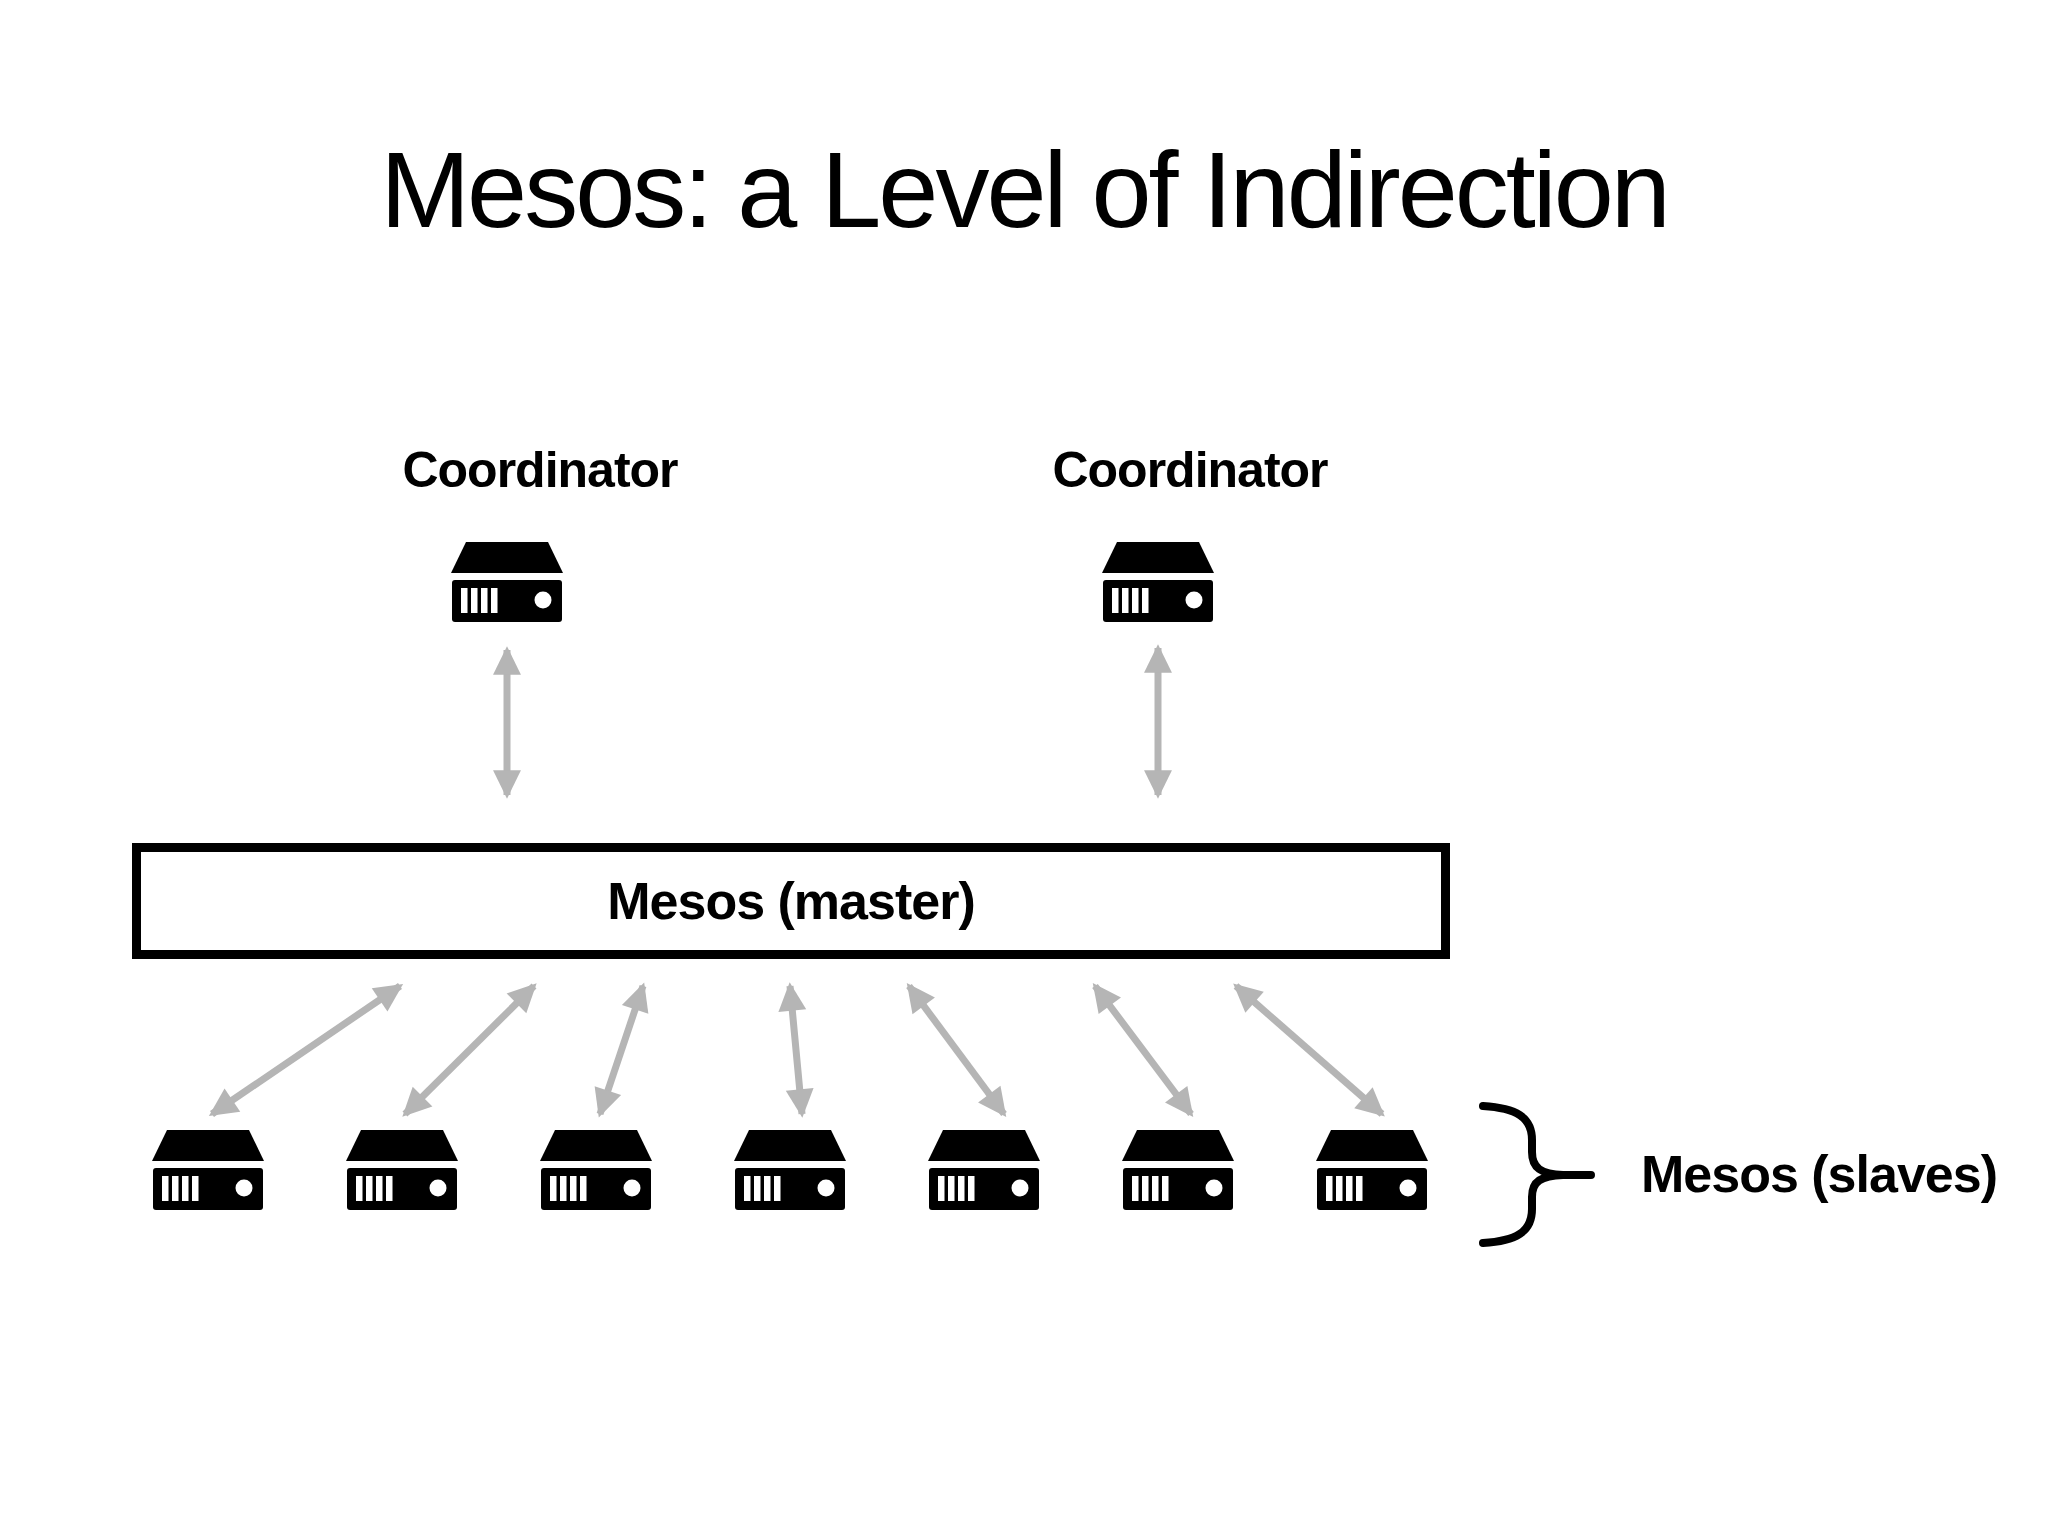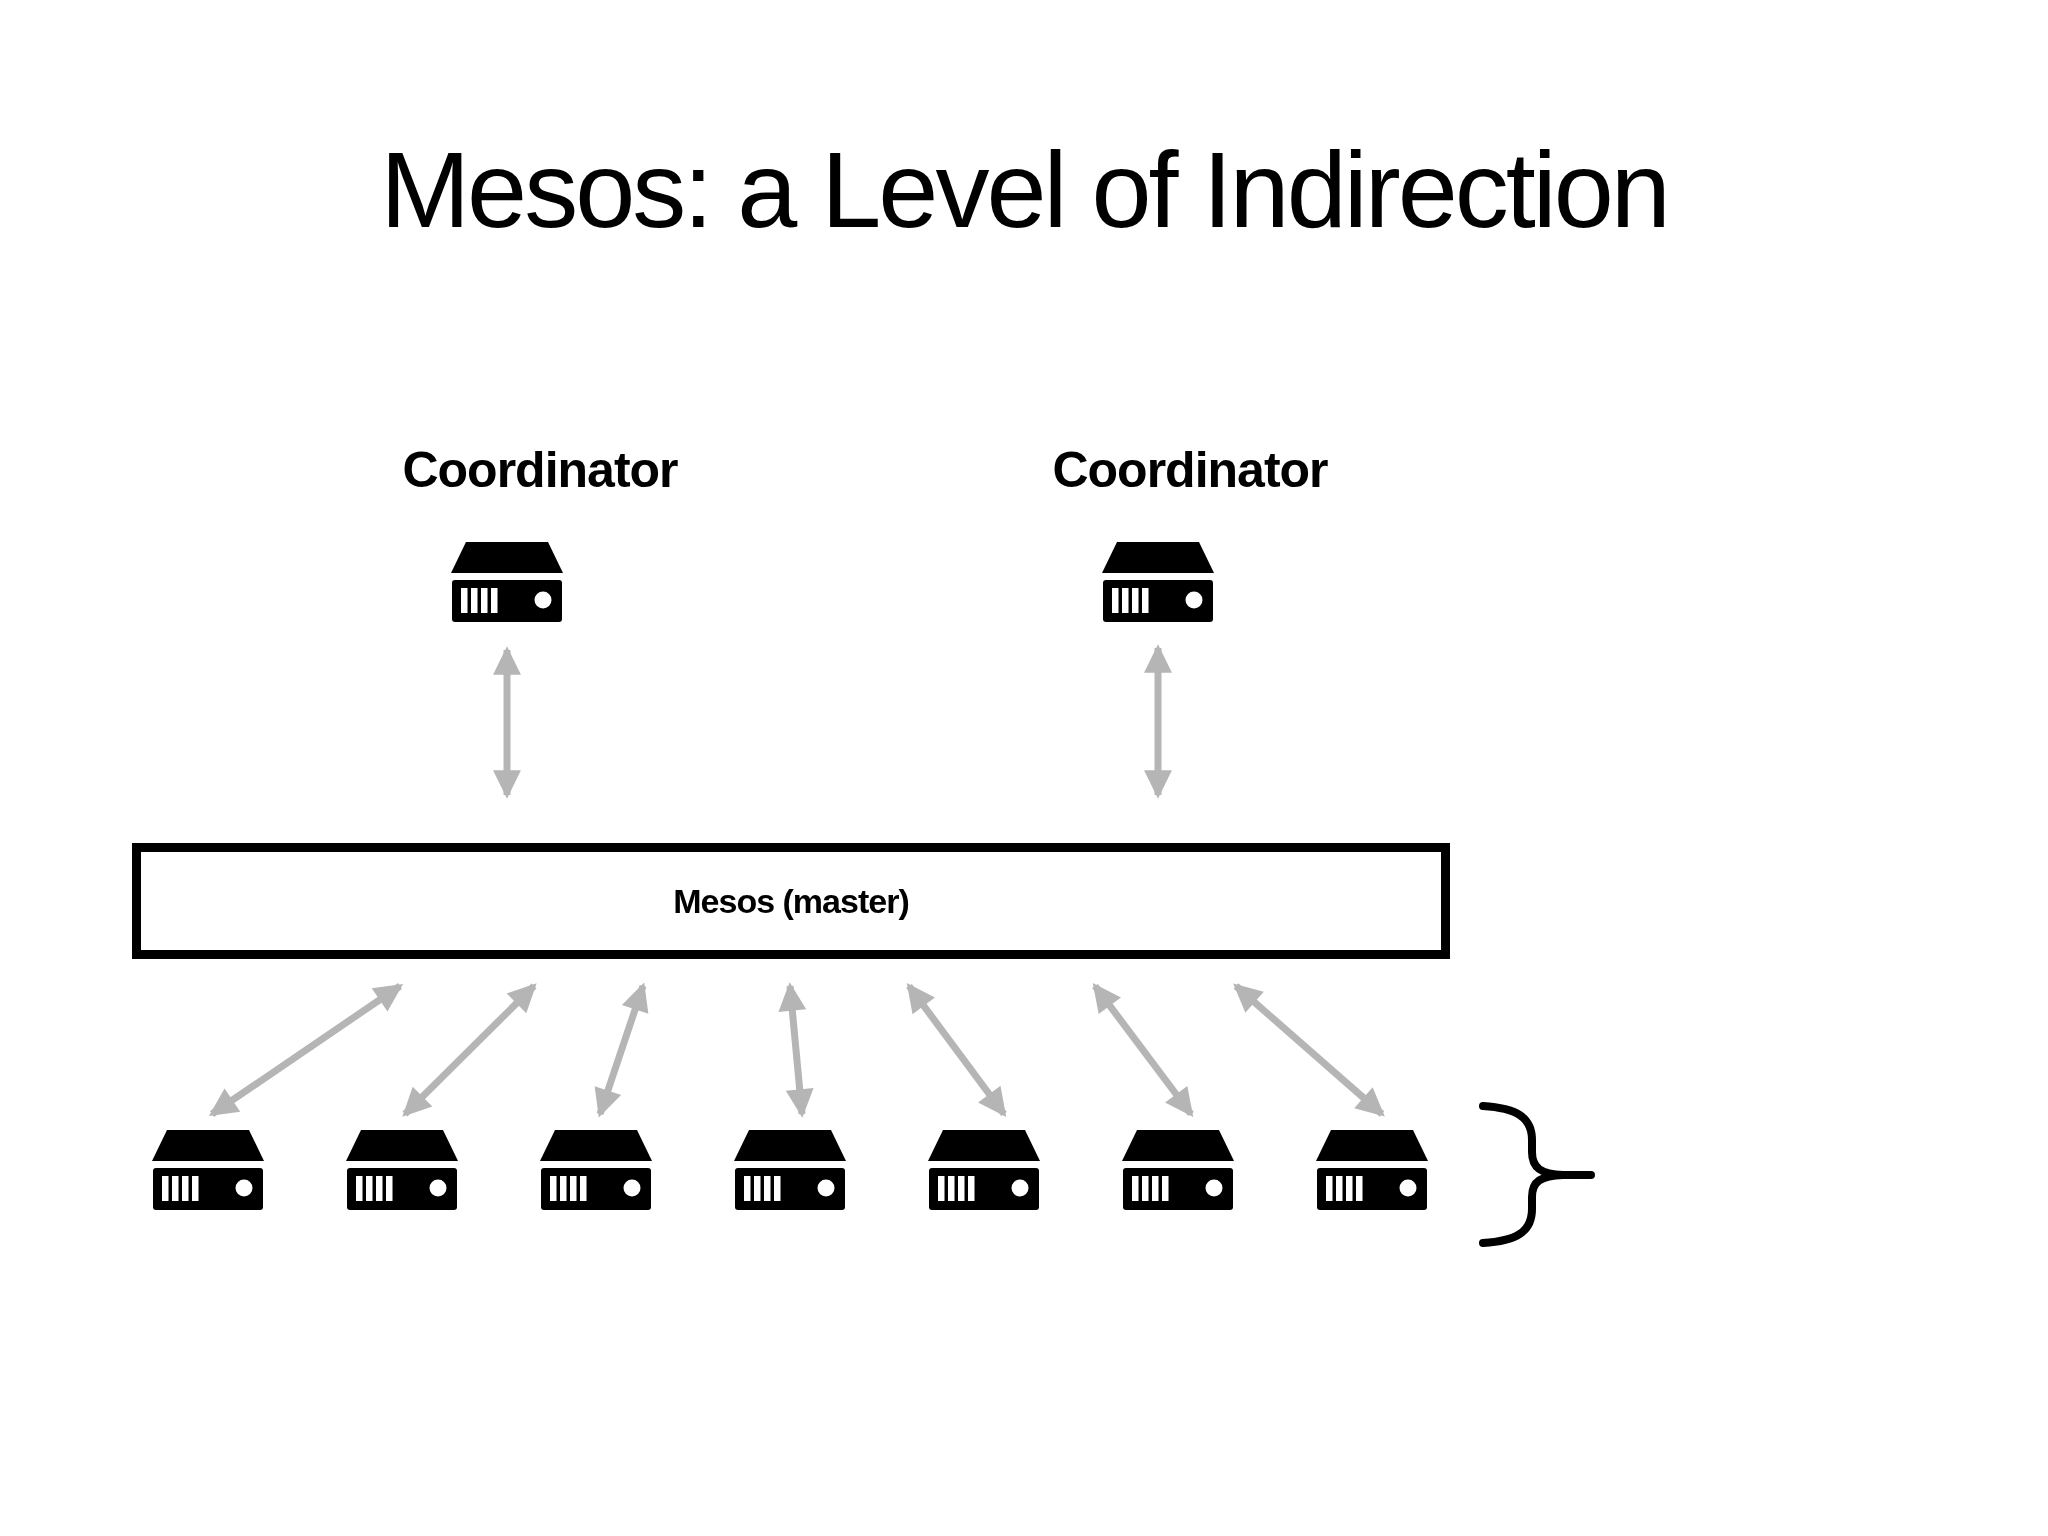--- a/index.html
+++ b/index.html
@@ -78,21 +78,21 @@
     width: 1318px;
     height: 116px;
     box-sizing: border-box;
     border: 9px solid var(--ink, #000000);
     background: #ffffff;
     display: flex;
     align-items: center;
     justify-content: center;
   }
   .master-label {
-    font-size: 34px;
+    font-size: 52px;
     font-weight: 700;
     letter-spacing: -1px;
     white-space: nowrap;
   }
   .slave-row {
     position: absolute;
     left: 152px;
     top: 1130px;
     display: flex;
     gap: 82px;
@@ -194,14 +194,15 @@
 
   <svg class="server-svg" viewBox="0 0 112 80">
     <use href="#rack-server"></use>
   </svg>
 
   <svg class="server-svg" viewBox="0 0 112 80">
     <use href="#rack-server"></use>
   </svg>
 </div>
 
+  <div class="slaves-label">Mesos (slaves)</div>
 
 </div>
 
 </body></html>

